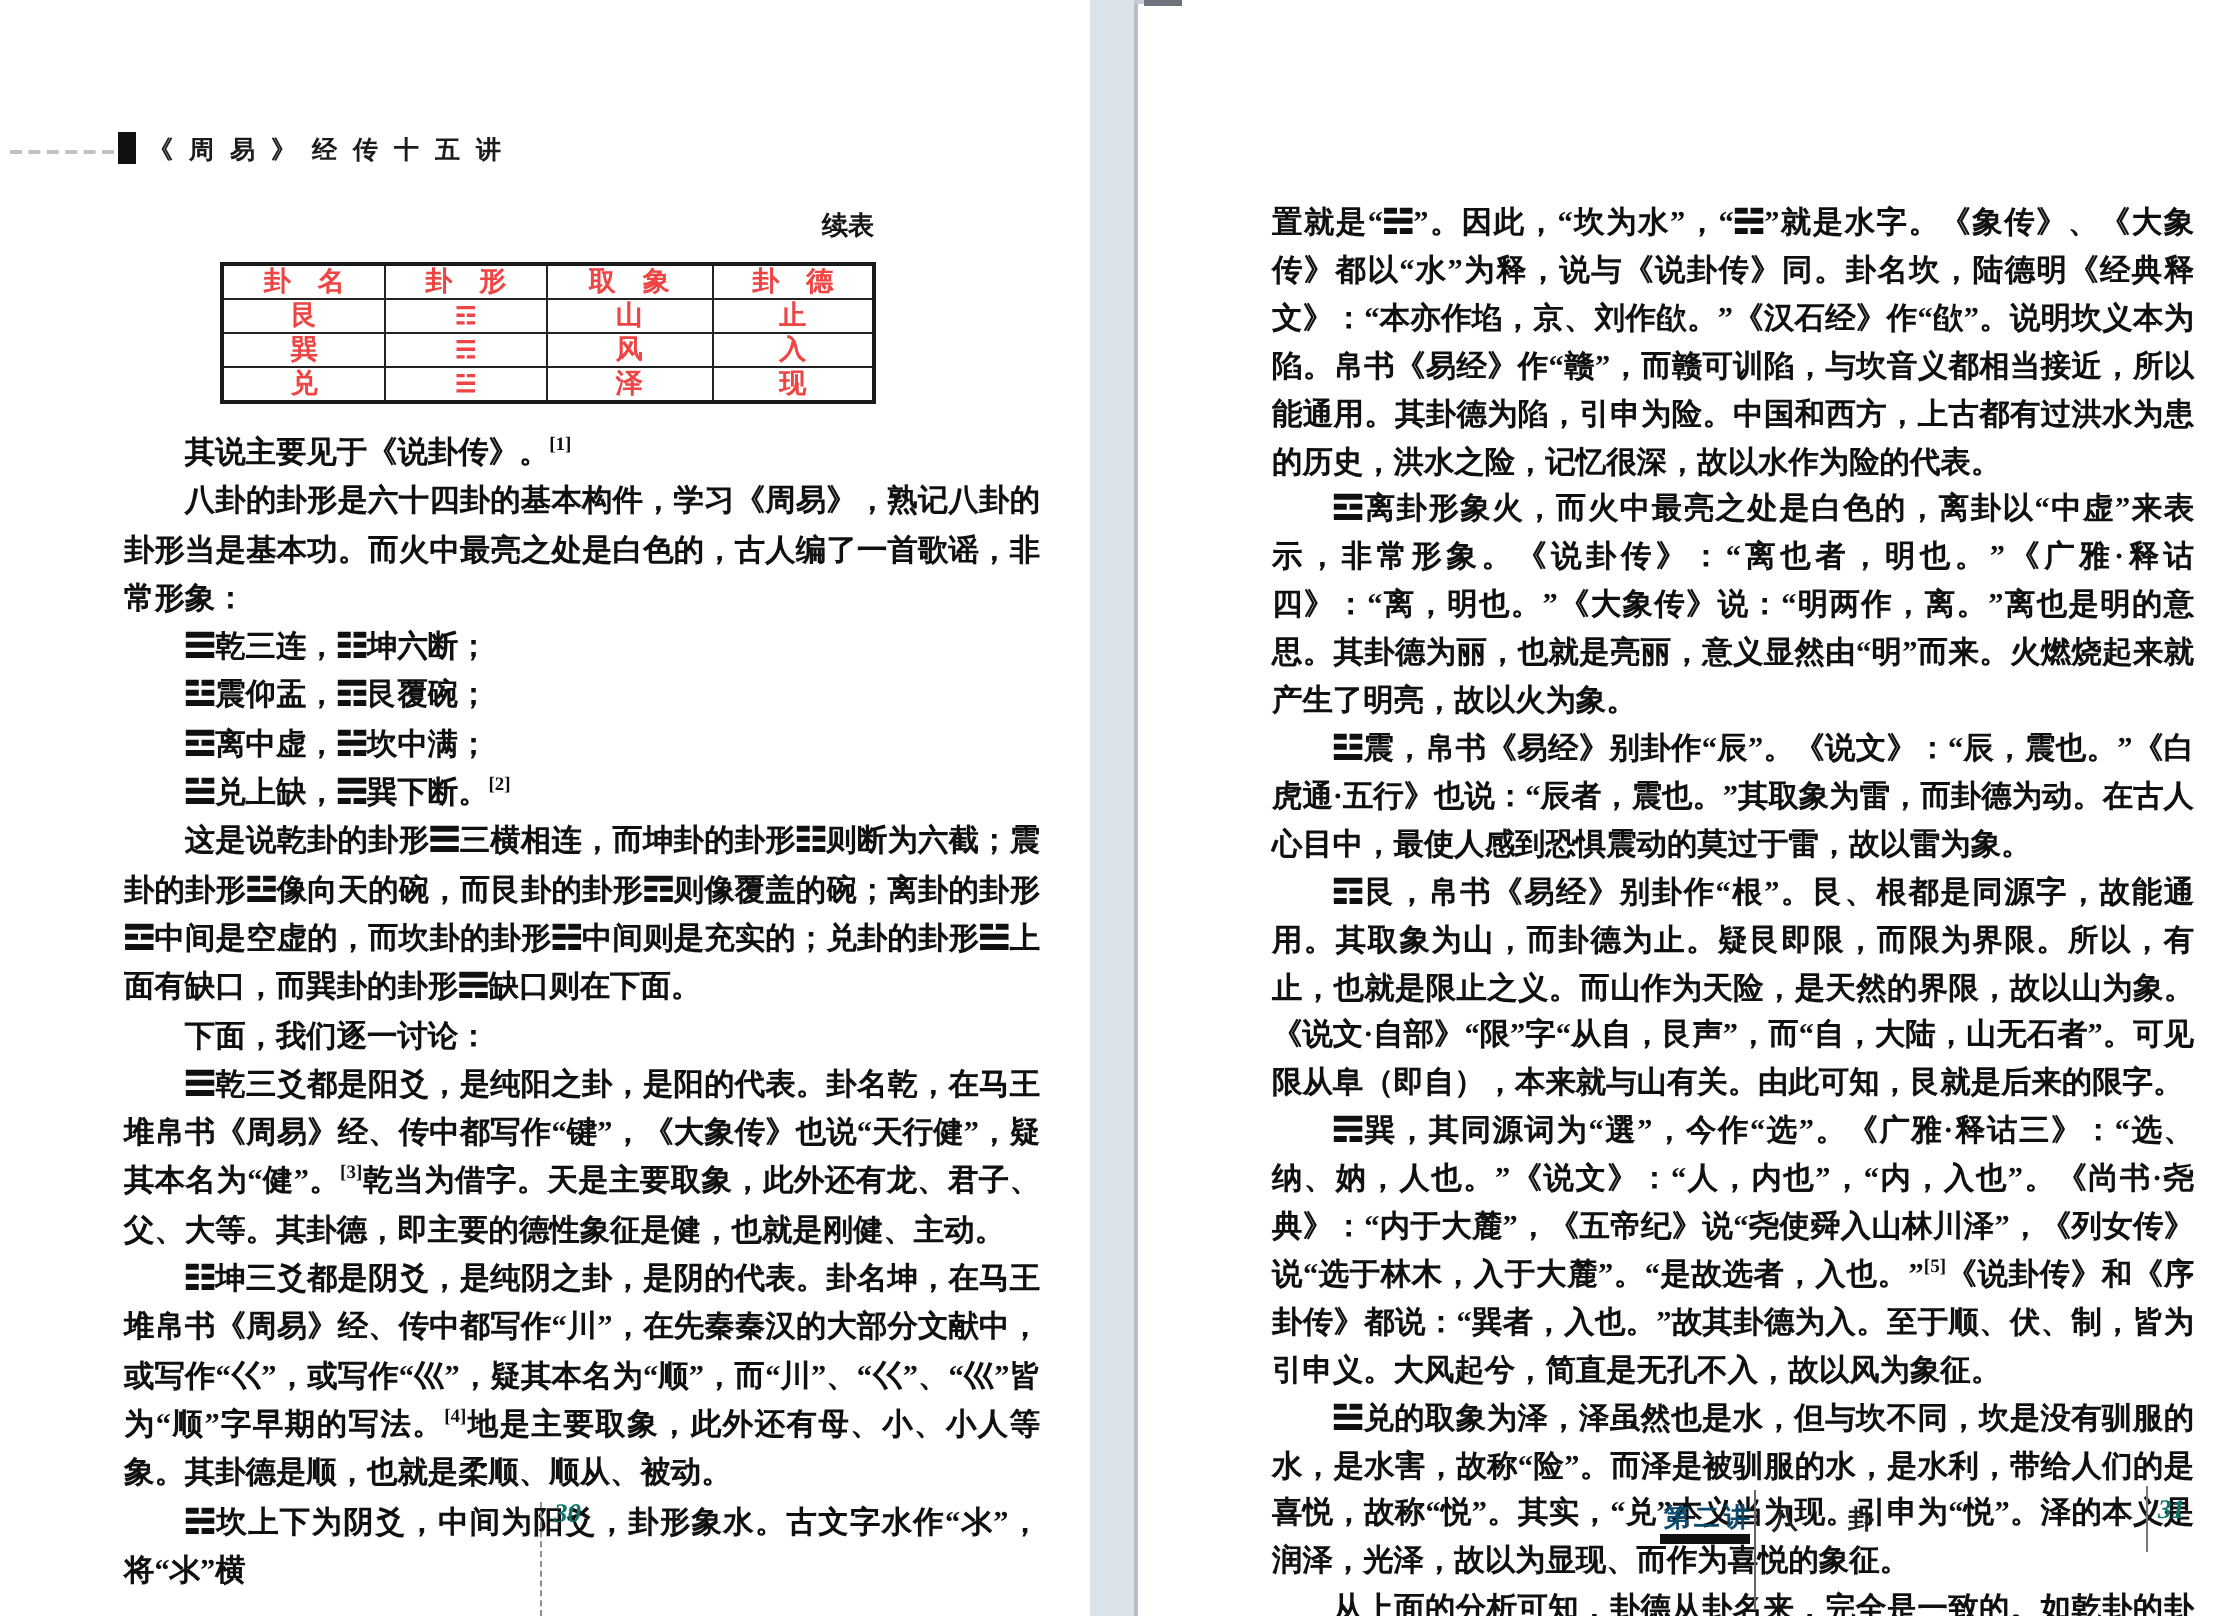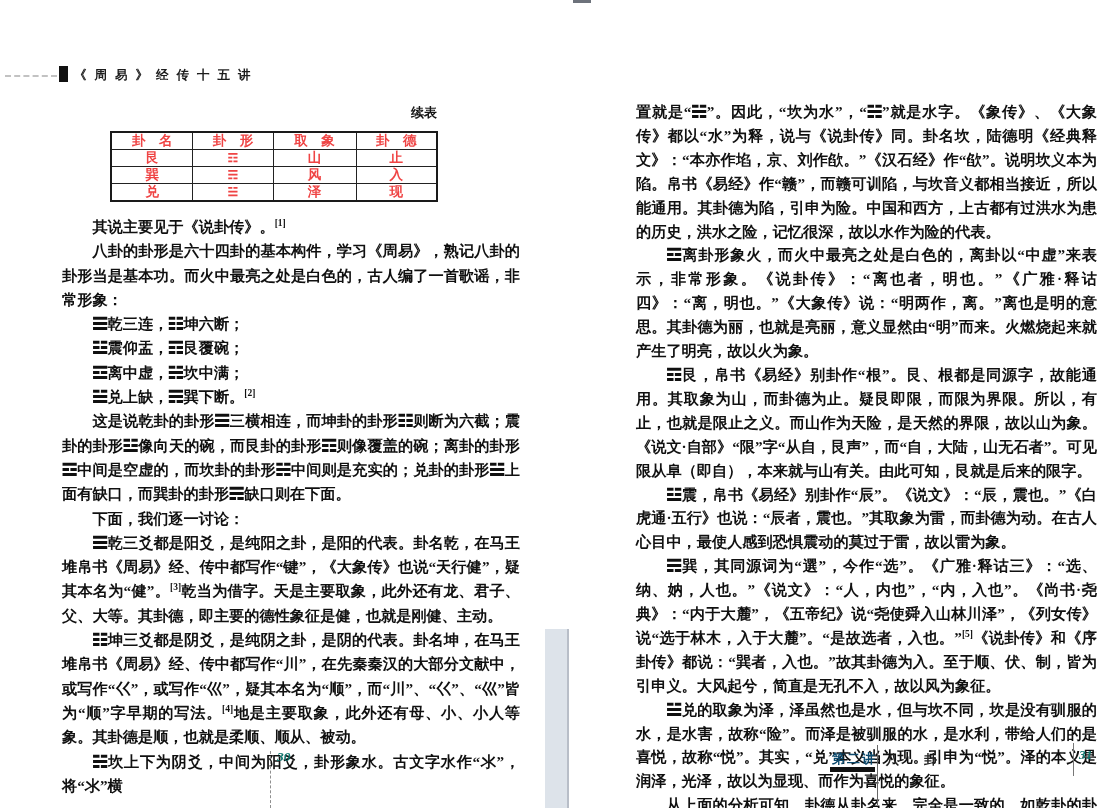--- a/index.html
+++ b/index.html
@@ -1,21 +1,21 @@
 <!DOCTYPE html>
 <html><head>
 <meta charset="utf-8">
 <style>
   html,body{margin:0;padding:0;}
   body{
     width:1110px;height:808px;position:relative;background:#ffffff;
     font-family:"Liberation Serif","DejaVu Serif",serif;
     color:#151515;overflow:hidden;
   }
-  .page{position:absolute;top:0;height:629px;background:#fff;padding-left:28px;}
+  .page{position:absolute;top:0;height:629px;background:#fff;}
   #left-page{left:0;width:545px;}
   #right-page{left:567px;width:543px;margin-left:24px;}
   .gutter{position:absolute;left:545px;top:0;width:22px;height:808px;
     background:#dde3ea;border-right:2px solid #b8bec8;}
   .top-edge{position:absolute;left:567px;top:0;width:543px;height:2px;background:#c6ccd4;}
   .top-edge-dark{position:absolute;left:572px;top:0;width:44px;height:3px;background:#6d727b;}
 
   
   .run-header{position:absolute;left:0;top:64px;width:545px;height:22px;}
   .hdr-dashes{position:absolute;left:5px;top:11px;width:52px;border-top:2px dashed #9a9a9a;opacity:.6;}
@@ -116,22 +116,22 @@
 
   <div class="pn-left-line"></div>
   <div class="pn pn-left">30</div>
 </div>
 
 <div class="page" id="right-page">
 
   <div class="textcol">
     <p class="para">置就是“☵”。因此，“坎为水”，“☵”就是水字。《象传》、《大象传》都以“水”为释，说与《说卦传》同。卦名坎，陆德明《经典释文》：“本亦作埳，京、刘作欿。”《汉石经》作“欿”。说明坎义本为陷。帛书《易经》作“赣”，而赣可训陷，与坎音义都相当接近，所以能通用。其卦德为陷，引申为险。中国和西方，上古都有过洪水为患的历史，洪水之险，记忆很深，故以水作为险的代表。</p>
     <p class="para indent">☲离卦形象火，而火中最亮之处是白色的，离卦以“中虚”来表示，非常形象。《说卦传》：“离也者，明也。”《广雅·释诂四》：“离，明也。”《大象传》说：“明两作，离。”离也是明的意思。其卦德为丽，也就是亮丽，意义显然由“明”而来。火燃烧起来就产生了明亮，故以火为象。</p>
+    <p class="para indent">☳震，帛书《易经》别卦作“辰”。《说文》：“辰，震也。”《白虎通·五行》也说：“辰者，震也。”其取象为雷，而卦德为动。在古人心目中，最使人感到恐惧震动的莫过于雷，故以雷为象。</p>
     <p class="para indent">☶艮，帛书《易经》别卦作“根”。艮、根都是同源字，故能通用。其取象为山，而卦德为止。疑艮即限，而限为界限。所以，有止，也就是限止之义。而山作为天险，是天然的界限，故以山为象。《说文·自部》“限”字“从自，艮声”，而“自，大陆，山无石者”。可见限从阜（即自），本来就与山有关。由此可知，艮就是后来的限字。</p>
-    <p class="para indent">☳震，帛书《易经》别卦作“辰”。《说文》：“辰，震也。”《白虎通·五行》也说：“辰者，震也。”其取象为雷，而卦德为动。在古人心目中，最使人感到恐惧震动的莫过于雷，故以雷为象。</p>
     <p class="para indent">☴巽，其同源词为“選”，今作“选”。《广雅·释诂三》：“选、纳、妠，人也。”《说文》：“人，内也”，“内，入也”。《尚书·尧典》：“内于大麓”，《五帝纪》说“尧使舜入山林川泽”，《列女传》说“选于林木，入于大麓”。“是故选者，入也。”<sup>[5]</sup>《说卦传》和《序卦传》都说：“巽者，入也。”故其卦德为入。至于顺、伏、制，皆为引申义。大风起兮，简直是无孔不入，故以风为象征。</p>
     <p class="para indent">☱兑的取象为泽，泽虽然也是水，但与坎不同，坎是没有驯服的水，是水害，故称“险”。而泽是被驯服的水，是水利，带给人们的是喜悦，故称“悦”。其实，“兑”本义当为现。引申为“悦”。泽的本义是润泽，光泽，故以为显现、而作为喜悦的象征。</p>
     <p class="para indent">从上面的分析可知，卦德从卦名来，完全是一致的。如乾卦的卦德为</p>
   </div>
 
   <div class="foot-chapter">第二讲</div>
   <div class="foot-chapter-bar"></div>
   <div class="foot-vline"></div>
   <div class="foot-section">八　卦</div>
   <div class="pn-right-line"></div>

